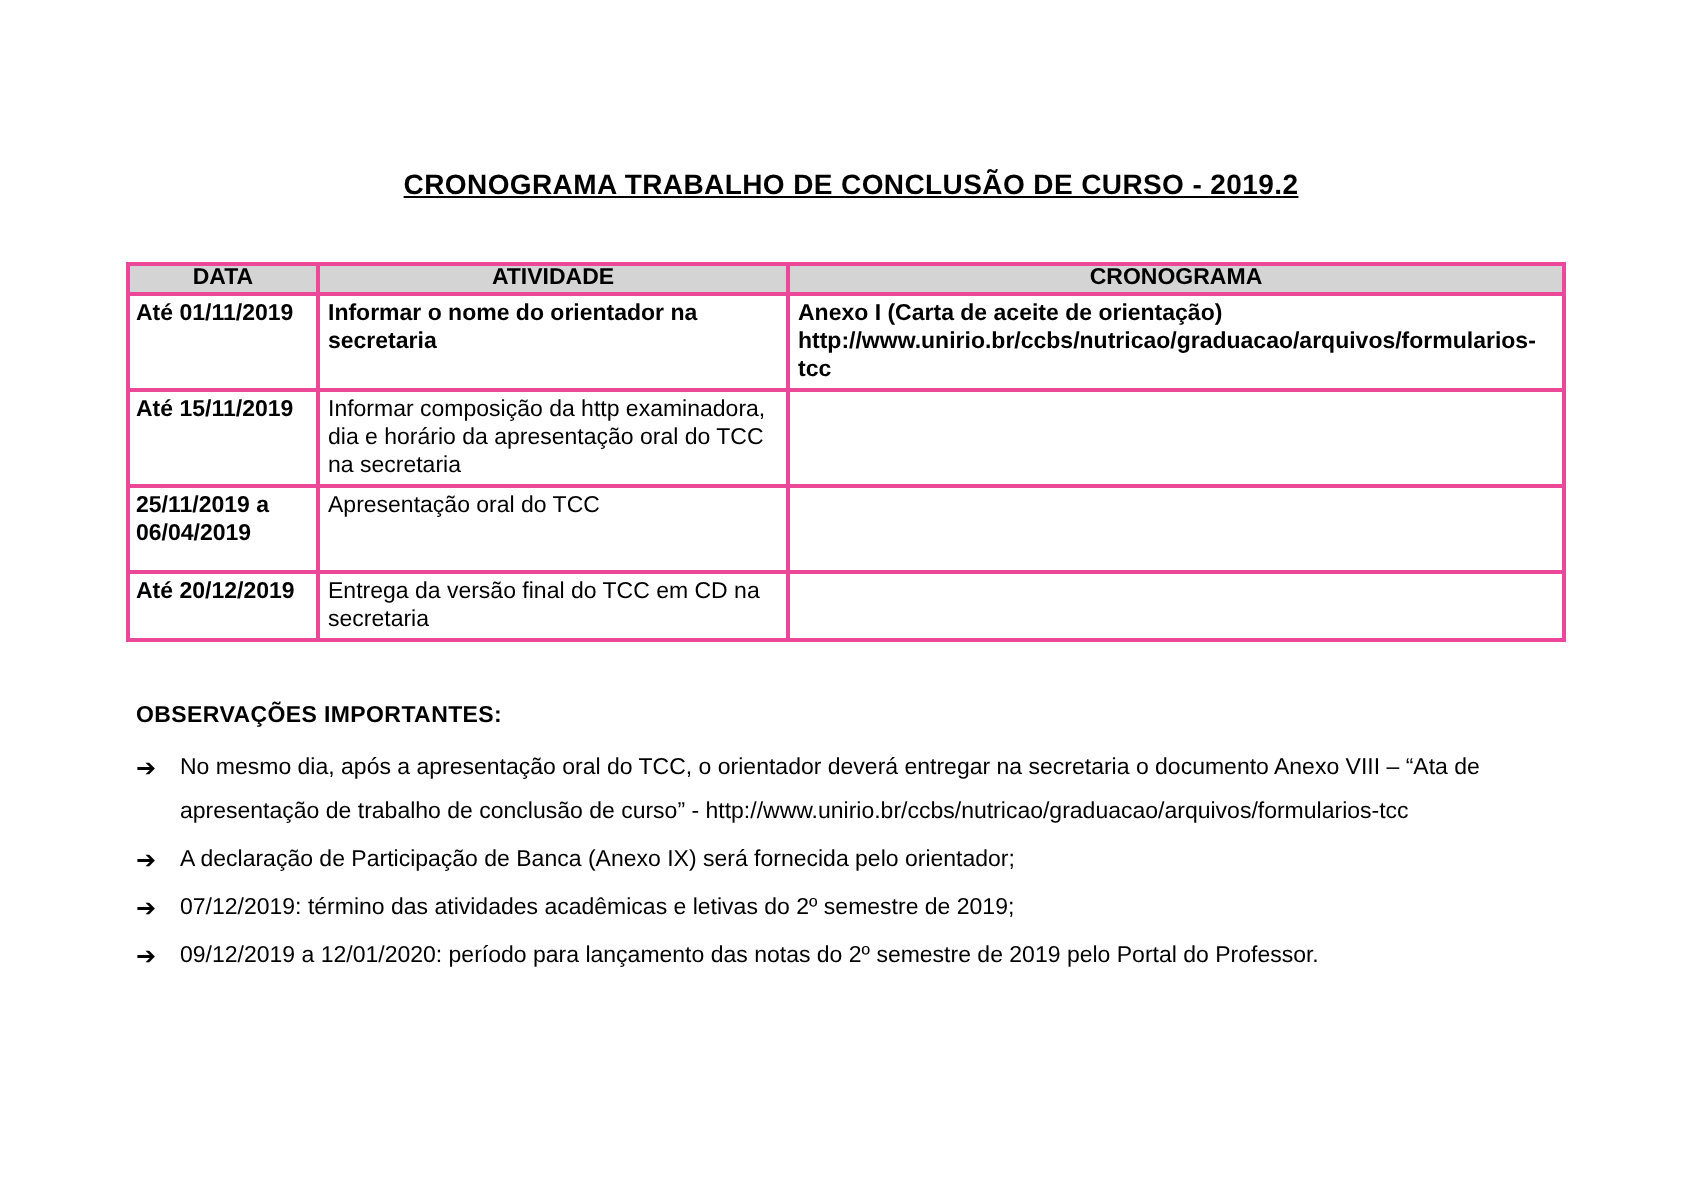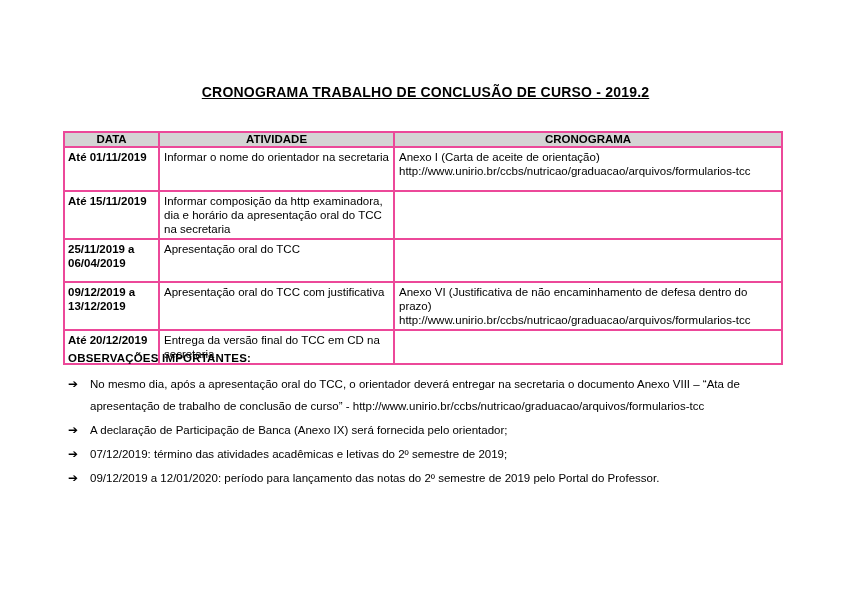--- a/index.html
+++ b/index.html
@@ -45,21 +45,21 @@
   table.schedule th {
     background: #d4d4d4;
     font-weight: bold;
     text-align: center;
     height: 15px;
     padding: 0 2px;
     line-height: 13px;
   }
   table.schedule td { padding: 2px 4px 2px 4px; }
   table.schedule td.cell-date { font-weight: bold; padding-left: 3px; }
-  tr.r1 td { height: 44px; }
+  tr.r1 td { height: 44px; font-weight: bold; }
   tr.r2 td { height: 42px; }
   tr.r3 td { height: 43px; }
   tr.r4 td { height: 42px; }
   tr.r5 td { height: 27px; }
   .observations {
     position: absolute;
     top: 350px;
     left: 68px;
     width: 712px;
     font-size: 11.5px;
@@ -113,27 +113,20 @@
           <td class="cell-date">Até 15/11/2019</td>
           <td class="cell-atividade">Informar composição da http examinadora, dia e horário da apresentação oral do TCC na secretaria</td>
           <td class="cell-documento"></td>
         </tr>
         <tr class="r3">
           <td class="cell-date">25/11/2019 a
 06/04/2019</td>
           <td class="cell-atividade">Apresentação oral do TCC</td>
           <td class="cell-documento"></td>
         </tr>
-        <tr class="r4">
-          <td class="cell-date">09/12/2019 a
-13/12/2019</td>
-          <td class="cell-atividade">Apresentação oral do TCC com justificativa</td>
-          <td class="cell-documento">Anexo VI (Justificativa de não encaminhamento de defesa dentro do prazo)
-http://www.unirio.br/ccbs/nutricao/graduacao/arquivos/formularios-tcc</td>
-        </tr>
         <tr class="r5">
           <td class="cell-date">Até 20/12/2019</td>
           <td class="cell-atividade">Entrega da versão final do TCC em CD na secretaria</td>
           <td class="cell-documento"></td>
         </tr>
       </tbody>
   </table>
 
   <div class="observations">
     <div class="obs-heading">OBSERVAÇÕES IMPORTANTES:</div>

